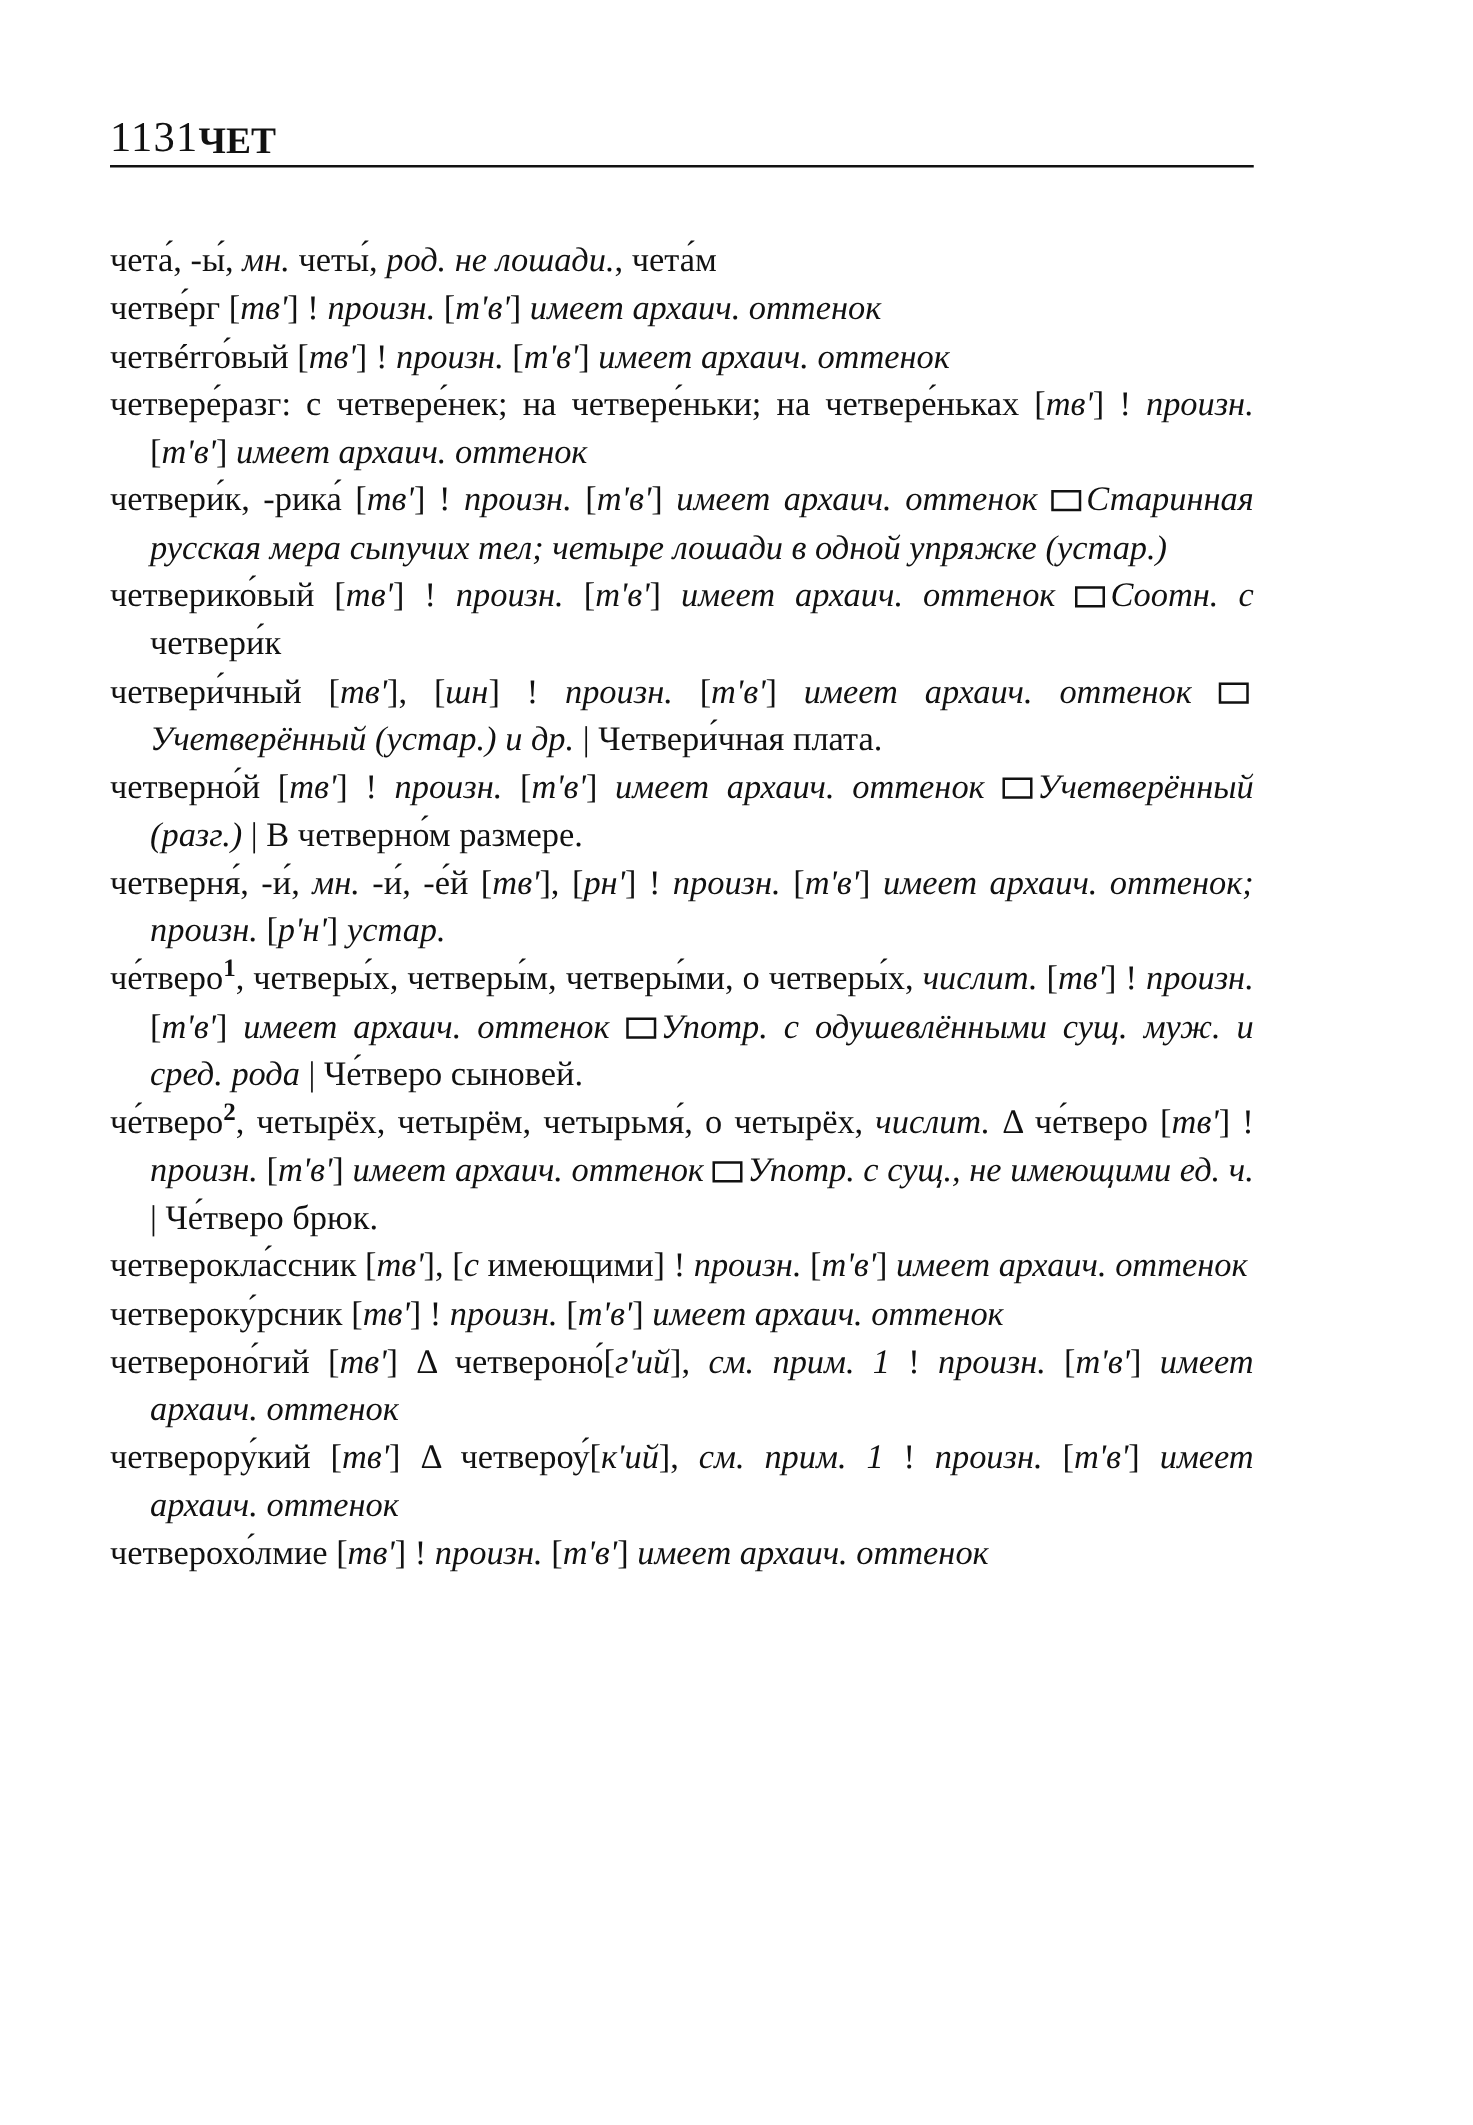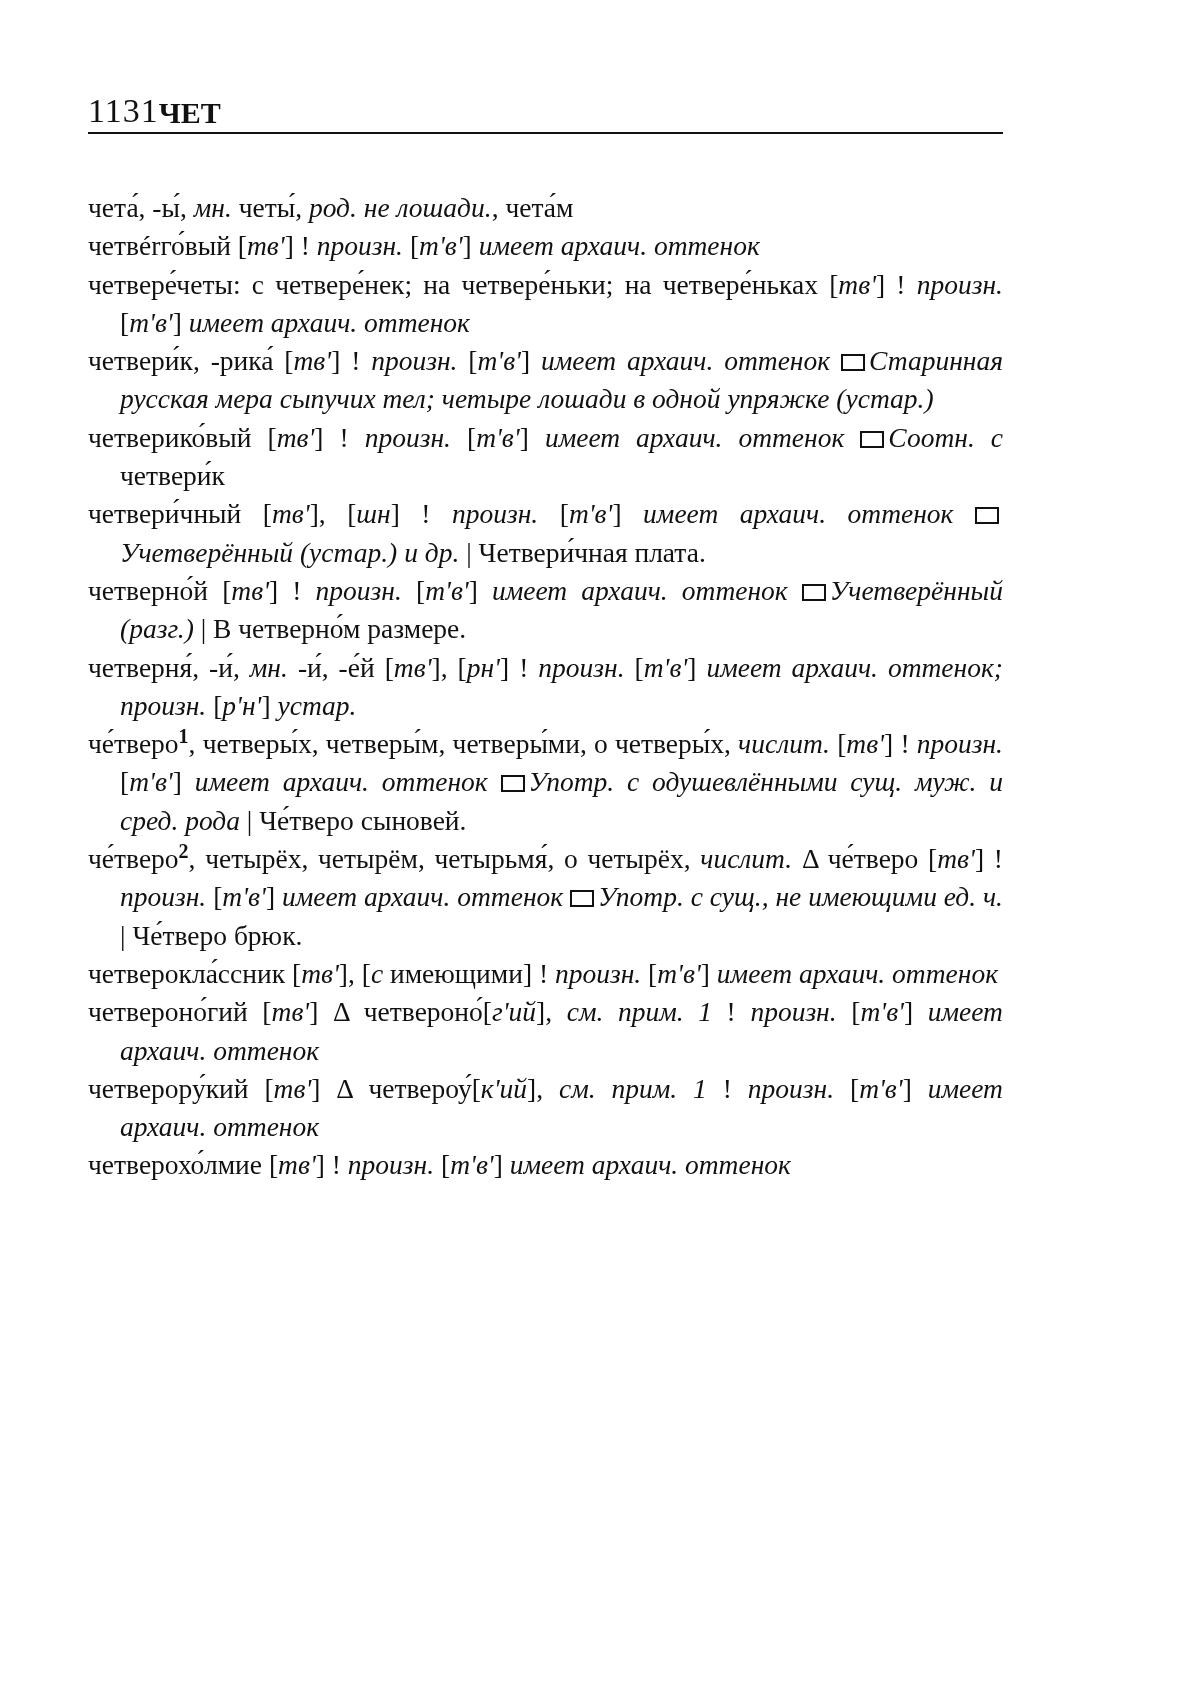--- a/index.html
+++ b/index.html
@@ -29,27 +29,29 @@
 </head>
 <body>
 
 <div class="page">
   <div class="header">
     <span class="page-num">1131</span>
     <span class="running-head">ЧЕТ</span>
   </div>
   <div class="entries" id="entries">
       <div class="entry"><span class="hw">чета́</span><span>, -ы́, </span><span class="it">мн.</span><span> четы́, </span><span class="it">род. не лошади.</span><span>, чета́м</span></div>
+      <div class="entry"><span class="hw">четве́рг</span><span> [</span><span class="it">тв'</span><span>] ! </span><span class="it">произн.</span><span> [</span><span class="it">т'в'</span><span>] </span><span class="it">имеет архаич. оттенок</span></div>
       <div class="entry"><span class="hw">четвérго́вый</span><span> [</span><span class="it">тв'</span><span>] ! </span><span class="it">произн.</span><span> [</span><span class="it">т'в'</span><span>] </span><span class="it">имеет архаич. оттенок</span></div>
-      <div class="entry"><span class="hw">четвере́четы:</span><span> с четвере́нек; на четвере́ньки; на четвере́ньках [</span><span class="it">тв'</span><span>] ! </span><span class="it">произн.</span><span> [</span><span class="it">т'в'</span><span>] </span><span class="it">имеет архаич. оттенок</span></div>
+      <div class="entry"><span class="hw">четвере́разг:</span><span> с четвере́нек; на четвере́ньки; на четвере́ньках [</span><span class="it">тв'</span><span>] ! </span><span class="it">произн.</span><span> [</span><span class="it">т'в'</span><span>] </span><span class="it">имеет архаич. оттенок</span></div>
       <div class="entry"><span class="hw">четвери́к</span><span>, -рика́ [</span><span class="it">тв'</span><span>] ! </span><span class="it">произн.</span><span> [</span><span class="it">т'в'</span><span>] </span><span class="it">имеет архаич. оттенок</span><span> </span><span class="box"></span><span class="it">Старинная русская мера сыпучих тел; четыре лошади в одной упряжке (устар.)</span></div>
       <div class="entry"><span class="hw">четверико́вый</span><span> [</span><span class="it">тв'</span><span>] ! </span><span class="it">произн.</span><span> [</span><span class="it">т'в'</span><span>] </span><span class="it">имеет архаич. оттенок</span><span> </span><span class="box"></span><span class="it">Соотн. с</span><span> четвери́к</span></div>
       <div class="entry"><span class="hw">четвери́чный</span><span> [</span><span class="it">тв'</span><span>], [</span><span class="it">шн</span><span>] ! </span><span class="it">произн.</span><span> [</span><span class="it">т'в'</span><span>] </span><span class="it">имеет архаич. оттенок</span><span> </span><span class="box"></span><span class="it">Учетверённый (устар.) и др.</span><span> | Четвери́чная плата.</span></div>
       <div class="entry"><span class="hw">четверно́й</span><span> [</span><span class="it">тв'</span><span>] ! </span><span class="it">произн.</span><span> [</span><span class="it">т'в'</span><span>] </span><span class="it">имеет архаич. оттенок</span><span> </span><span class="box"></span><span class="it">Учетверённый (разг.)</span><span> | В четверно́м размере.</span></div>
       <div class="entry"><span class="hw">четверня́</span><span>, -и́, </span><span class="it">мн.</span><span> -и́, -е́й [</span><span class="it">тв'</span><span>], [</span><span class="it">рн'</span><span>] ! </span><span class="it">произн.</span><span> [</span><span class="it">т'в'</span><span>] </span><span class="it">имеет архаич. оттенок; произн.</span><span> [</span><span class="it">р'н'</span><span>] </span><span class="it">устар.</span></div>
       <div class="entry"><span class="hw">че́тверо</span><sup class="hn">1</sup><span>, четверы́х, четверы́м, четверы́ми, о четверы́х, </span><span class="it">числит.</span><span> [</span><span class="it">тв'</span><span>] ! </span><span class="it">произн.</span><span> [</span><span class="it">т'в'</span><span>] </span><span class="it">имеет архаич. оттенок</span><span> </span><span class="box"></span><span class="it">Употр. с одушевлёнными сущ. муж. и сред. рода</span><span> | Че́тверо сыновей.</span></div>
       <div class="entry"><span class="hw">че́тверо</span><sup class="hn">2</sup><span>, четырёх, четырём, четырьмя́, о четырёх, </span><span class="it">числит.</span><span> Δ че́тверо [</span><span class="it">тв'</span><span>] ! </span><span class="it">произн.</span><span> [</span><span class="it">т'в'</span><span>] </span><span class="it">имеет архаич. оттенок</span><span> </span><span class="box"></span><span class="it">Употр. с сущ., не имеющими ед. ч.</span><span> | Че́тверо брюк.</span></div>
       <div class="entry"><span class="hw">четверокла́ссник</span><span> [</span><span class="it">тв'</span><span>], [</span><span class="it">с</span><span> имеющими] ! </span><span class="it">произн.</span><span> [</span><span class="it">т'в'</span><span>] </span><span class="it">имеет архаич. оттенок</span></div>
+      <div class="entry"><span class="hw">четвероку́рсник</span><span> [</span><span class="it">тв'</span><span>] ! </span><span class="it">произн.</span><span> [</span><span class="it">т'в'</span><span>] </span><span class="it">имеет архаич. оттенок</span></div>
       <div class="entry"><span class="hw">четвероно́гий</span><span> [</span><span class="it">тв'</span><span>] Δ четвероно́[</span><span class="it">г'ий</span><span>], </span><span class="it">см. прим. 1</span><span> ! </span><span class="it">произн.</span><span> [</span><span class="it">т'в'</span><span>] </span><span class="it">имеет архаич. оттенок</span></div>
       <div class="entry"><span class="hw">четверору́кий</span><span> [</span><span class="it">тв'</span><span>] Δ четвероу́[</span><span class="it">к'ий</span><span>], </span><span class="it">см. прим. 1</span><span> ! </span><span class="it">произн.</span><span> [</span><span class="it">т'в'</span><span>] </span><span class="it">имеет архаич. оттенок</span></div>
       <div class="entry"><span class="hw">четверохо́лмие</span><span> [</span><span class="it">тв'</span><span>] ! </span><span class="it">произн.</span><span> [</span><span class="it">т'в'</span><span>] </span><span class="it">имеет архаич. оттенок</span></div>
     </div>
 </div>
 
 </body></html>

